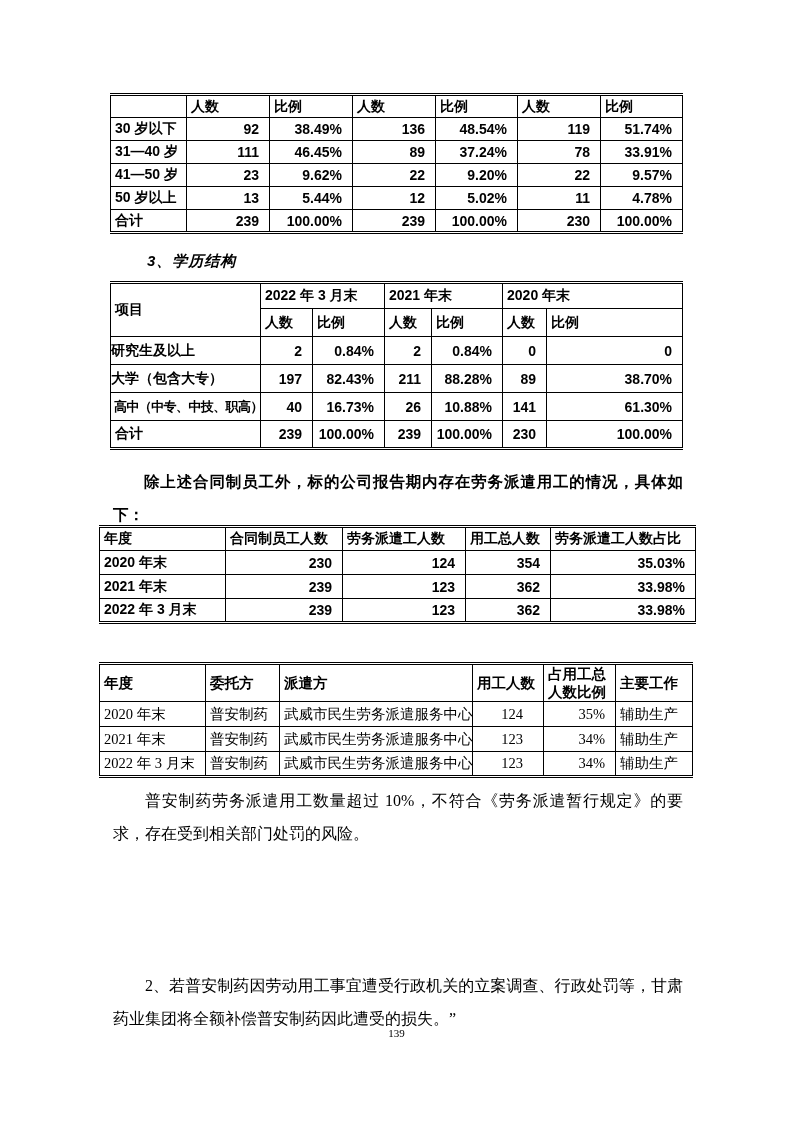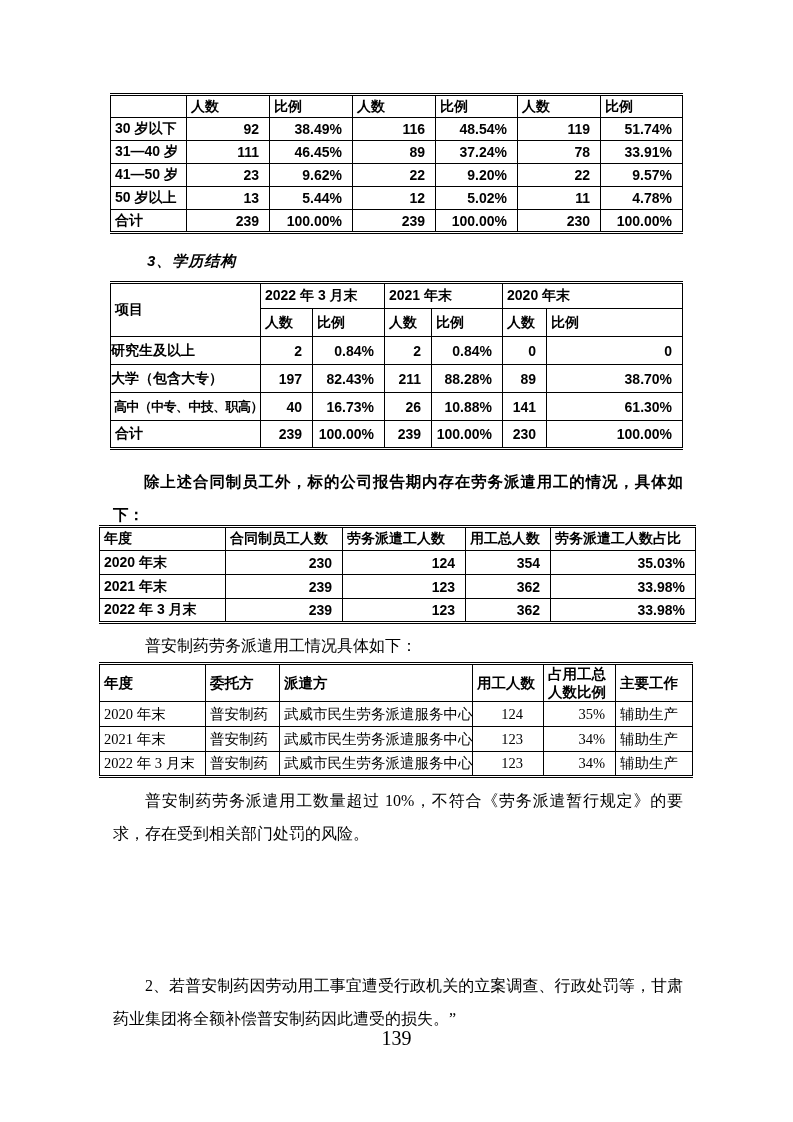--- a/index.html
+++ b/index.html
@@ -33,21 +33,21 @@
   }
   .indent { text-indent:2em; }
   .bold-para { font-family:"Liberation Sans", sans-serif; font-weight:bold; font-size:15.5px; }
   #heading { position:absolute; left:147px; top:252px; font-family:"Liberation Sans", sans-serif; font-weight:bold; font-style:italic; font-size:15px; letter-spacing:1px; }
   #para-dispatch { top:465px; }
   #para-puan { top:629px; }
   #para-risk { top:784px; }
   #para-commit { top:856px; }
   #para-c1 { top:897px; }
   #para-c2 { top:969px; }
-  #page-num { position:absolute; top:1027px; left:0; width:793px; text-align:center; font-size:20px; font-family:"Liberation Serif", serif; }
+  #page-num { position:absolute; top:1027px; left:0; width:793px; text-align:center; font-size:11px; font-family:"Liberation Serif", serif; }
 </style>
 </head>
 <body>
 
 <div class="page">
 
   <table id="t1" class="t-bold">
     <colgroup>
         <col style="width:76px">
         <col style="width:83px">
@@ -64,21 +64,21 @@
       <td class="ctr">比例</td>
       <td class="ctr">人数</td>
       <td class="ctr">比例</td>
       <td class="ctr">人数</td>
       <td class="ctr">比例</td>
     </tr>
     <tr>
       <td class="ctr">30 岁以下</td>
       <td class="num">92</td>
       <td class="num">38.49%</td>
-      <td class="num">116</td>
+      <td class="num">136</td>
       <td class="num">48.54%</td>
       <td class="num">119</td>
       <td class="num">51.74%</td>
     </tr>
     <tr>
       <td class="ctr">31—40 岁</td>
       <td class="num">111</td>
       <td class="num">46.45%</td>
       <td class="num">89</td>
       <td class="num">37.24%</td>
@@ -216,21 +216,20 @@
     <tr class="rl">
       <td class="ctr">2022 年 3 月末</td>
       <td class="num">239</td>
       <td class="num">123</td>
       <td class="num">362</td>
       <td class="num">33.98%</td>
     </tr>
   </tbody>
     </table>
 
-  <div id="para-puan" class="para indent">普安制药劳务派遣用工情况具体如下：</div>
 
   <table id="t4" class="t-serif">
     <colgroup>
         <col style="width:106px">
         <col style="width:74px">
         <col style="width:193px">
         <col style="width:71px">
         <col style="width:72px">
         <col style="width:77px">
       </colgroup>

